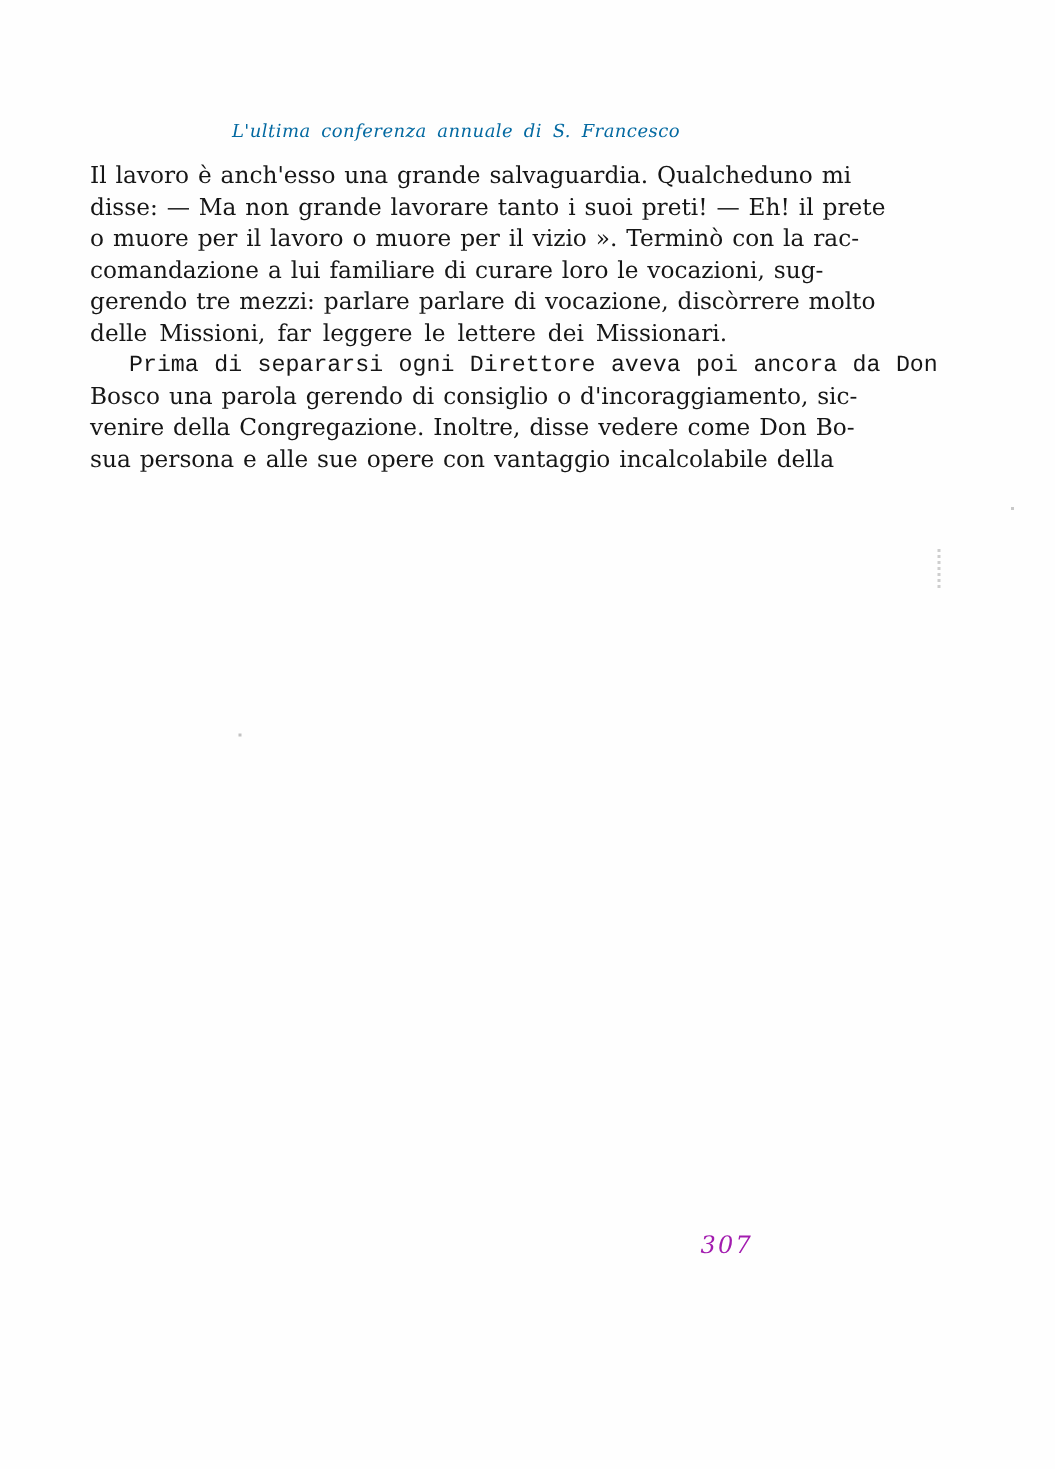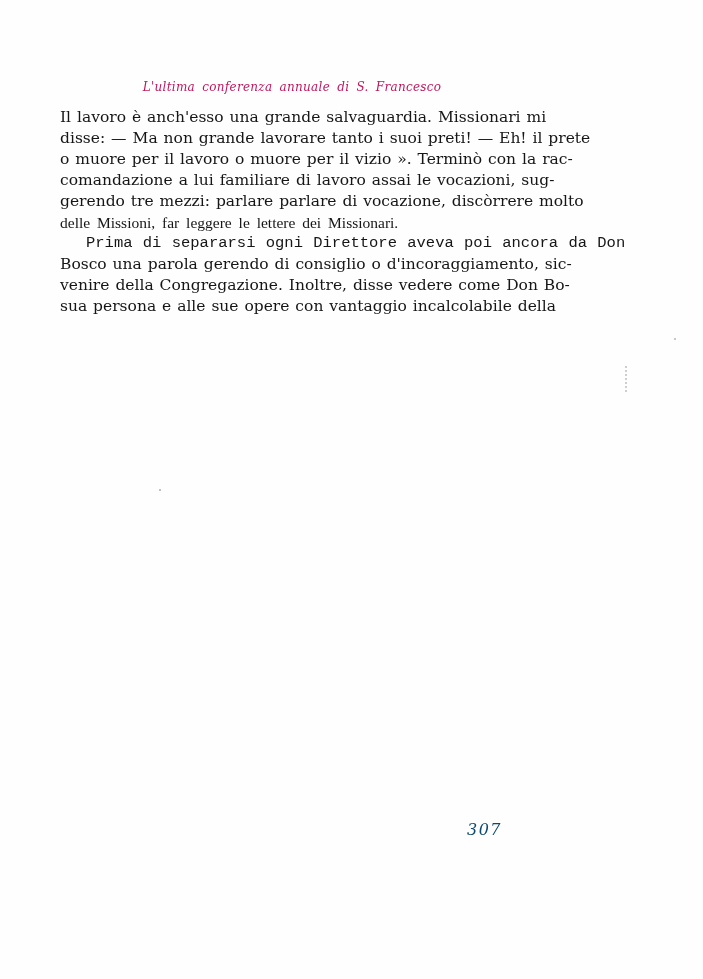--- a/index.html
+++ b/index.html
@@ -11,29 +11,29 @@
     position: relative;
     width: 703px;
     height: 979px;
     background: #fefefe;
     font-family: "DejaVu Serif", "Liberation Serif", serif;
     color: #1a1a1a;
     overflow: hidden;
   }
   .running-head {
     position: absolute;
-    left: 56px;
+    left: 68px;
     top: 80px;
     width: 472px;
     text-align: center;
     font-style: italic;
     font-size: 12px;
     letter-spacing: 0.3px;
     word-spacing: 3px;
-    color: #be185d;
+    color: #0369a1;
   }
   .body-text {
     position: absolute;
     left: 60px;
     top: 107px;
     width: 472px;
     font-size: 15.5px;
     color: #161616;
   }
   .line {
@@ -41,34 +41,33 @@
     line-height: 21px;
     white-space: nowrap;
     text-align: justify;
     text-align-last: justify;
     word-spacing: 1px;
   }
   .line.para-last {
     text-align: left;
     text-align-last: left;
     word-spacing: 3px;
-    font-family: Liberation Serif, serif;
   }
   .line.indent {
     text-indent: 26px;
     font-family: Liberation Mono, monospace;
   }
   .page-number {
     position: absolute;
     left: 467px;
     top: 820px;
     font-style: italic;
     font-size: 16px;
     letter-spacing: 1.5px;
-    color: #0c4a6e;
+    color: #a21caf;
   }
   .artifact-dotted-line {
     position: absolute;
     left: 625px;
     top: 366px;
     width: 2px;
     height: 27px;
     background: repeating-linear-gradient(
       to bottom,
       #b9b9b9 0px, #b9b9b9 2px,
@@ -94,24 +93,24 @@
   }
 </style>
 </head>
 <body>
 
 <div class="page">
 
   <div class="running-head">L'ultima conferenza annuale di S. Francesco</div>
 
   <div class="body-text">
-    <div class="line">Il lavoro è anch'esso una grande salvaguardia. Missionari mi</div>
+    <div class="line">Il lavoro è anch'esso una grande salvaguardia. Qualcheduno mi</div>
     <div class="line">disse: — Ma non grande lavorare tanto i suoi preti! — Eh! il prete</div>
     <div class="line">o muore per il lavoro o muore per il vizio ». Terminò con la rac-</div>
-    <div class="line">comandazione a lui familiare di lavoro assai le vocazioni, sug-</div>
+    <div class="line">comandazione a lui familiare di curare loro le vocazioni, sug-</div>
     <div class="line">gerendo tre mezzi: parlare parlare di vocazione, discòrrere molto</div>
     <div class="line para-last">delle Missioni, far leggere le lettere dei Missionari.</div>
     <div class="line indent">Prima di separarsi ogni Direttore aveva poi ancora da Don</div>
     <div class="line">Bosco una parola gerendo di consiglio o d'incoraggiamento, sic-</div>
     <div class="line">venire della Congregazione. Inoltre, disse vedere come Don Bo-</div>
     <div class="line">sua persona e alle sue opere con vantaggio incalcolabile della</div>
   </div>
 
   <div class="page-number">307</div>
 

